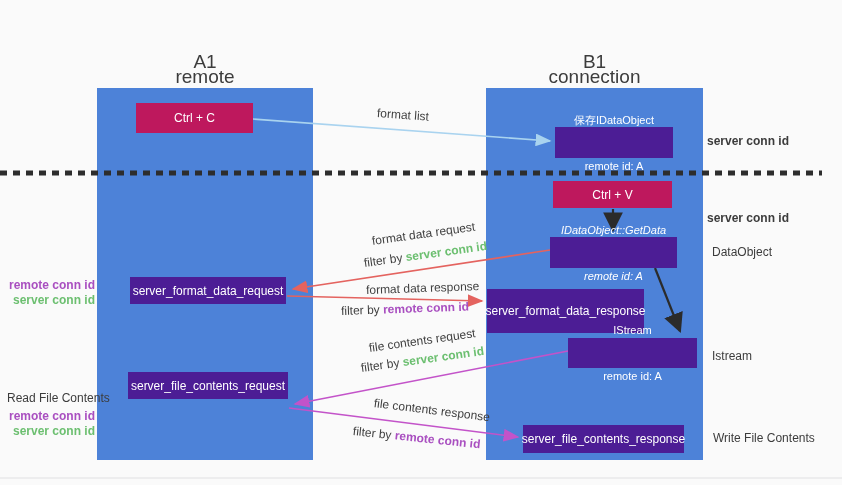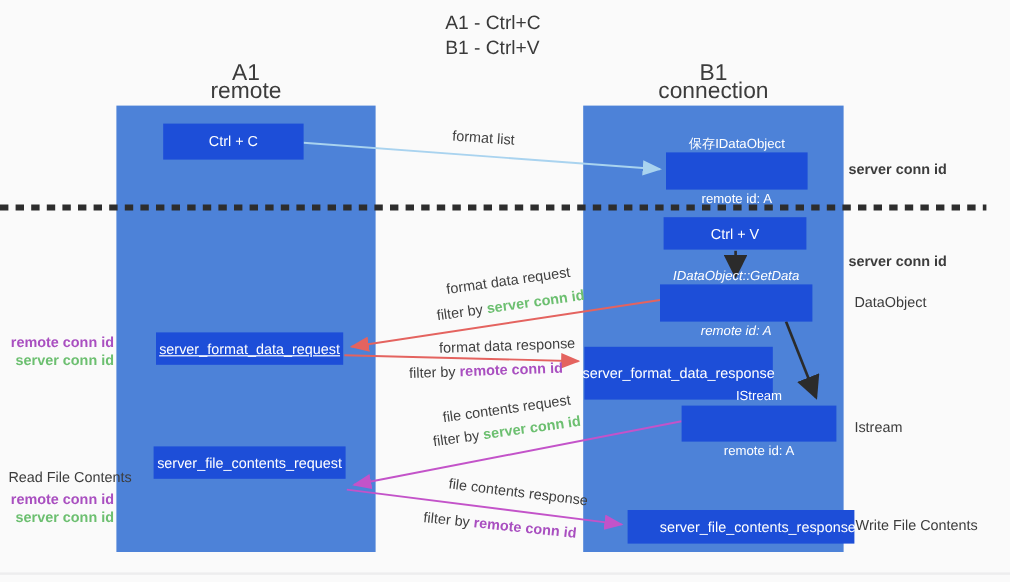--- a/index.html
+++ b/index.html
@@ -6,43 +6,39 @@
   body{font-family:"Liberation Sans", sans-serif; background:#fbfbfb;}
   #stage{position:relative; width:842px; height:485px; background:#fafafa; overflow:hidden;}
 
   .title{position:absolute; left:371px; top:9px; font-size:16px; line-height:21px; color:#3a3a3a;}
 
   .lane{position:absolute; background:#4d82d8;}
   .lane-header{position:absolute; text-align:center; font-size:19px; line-height:15px; color:#3c3c3c;}
 
   .node{position:absolute; display:flex; flex-direction:column; align-items:center; justify-content:center;
         color:#ffffff; text-align:center; white-space:nowrap;}
-  .node.green{background:#1d4ed8; font-size:12px;}
-  .node.orange{background:#1d4ed8; font-size:12px;gap:32px;}
+  .node.green{background:#be185d; font-size:12px;}
+  .node.orange{background:#4c1d95; font-size:12px;gap:32px;}
   .node .l2{font-size:11px; line-height:14px;}
 
   .slant{position:absolute; font-size:12px; color:#3f3f3f; white-space:nowrap; transform-origin:left center;}
   .green-t{color:#6cbf70; font-weight:bold;}
   .purple-t{color:#a94fc0; font-weight:bold;}
 
   .side-label{position:absolute; font-size:12px; color:#3c3c3c; white-space:nowrap;}
   .conn-group{position:absolute; text-align:right; font-size:12px; line-height:15px; white-space:nowrap;}
 
   svg.arrows{position:absolute; left:0; top:0; pointer-events:none;}
   .bottom-line{position:absolute; left:0; top:477px; width:842px; height:2px; background:#ededee;}
 </style>
 </head>
 <body>
 
 <div id="stage">
 
-  <div class="title">
-    <div>A1 - Ctrl+C</div>
-    <div>B1 - Ctrl+V</div>
-  </div>
 
   <div class="lane-header" style="left:97px; top:54px; width:216px;">
     <div>A1</div>
     <div>remote</div>
   </div>
   <div class="lane-header" style="left:486px; top:54px; width:217px;">
     <div>B1</div>
     <div>connection</div>
   </div>
 
@@ -93,38 +89,38 @@
 
   <div class="node green" style="left:553px; top:181px; width:119px; height:27px;">
     <span>Ctrl + V</span>
   </div>
 
   <div class="node orange" style="left:550px; top:237px; width:127px; height:31px;font-style:italic;">
     <div class="l2">IDataObject::GetData</div>
     <div class="l2">remote id: A</div>
   </div>
 
-  <div class="node orange" style="left:130px; top:277px; width:156px; height:27px;text-decoration:underline;">
+  <div class="node orange" style="left:130px; top:277px; width:156px; height:27px;">
     <span>server_format_data_request</span>
   </div>
 
   <div class="node orange" style="left:487px; top:289px; width:157px; height:44px;">
     <span>server_format_data_response</span>
   </div>
 
   <div class="node orange" style="left:568px; top:338px; width:129px; height:30px;">
     <div class="l2">IStream</div>
     <div class="l2">remote id: A</div>
   </div>
 
   <div class="node orange" style="left:128px; top:372px; width:160px; height:27px;">
     <span>server_file_contents_request</span>
   </div>
 
-  <div class="node orange" style="left:523px; top:425px; width:161px; height:28px;padding-left:28px;">
+  <div class="node orange" style="left:523px; top:425px; width:161px; height:28px;">
     <span>server_file_contents_response</span>
   </div>
 
   <div class="slant" style="left:377px; top:106px; transform:rotate(4deg);">format list</div>
 
   <div class="slant" style="left:372px; top:234px; transform:rotate(-8deg);">format data request</div>
   <div class="slant" style="left:364px; top:256px; transform:rotate(-8deg);">
     <span>filter by</span>
     <span class="green-t">server conn id</span>
   </div>

